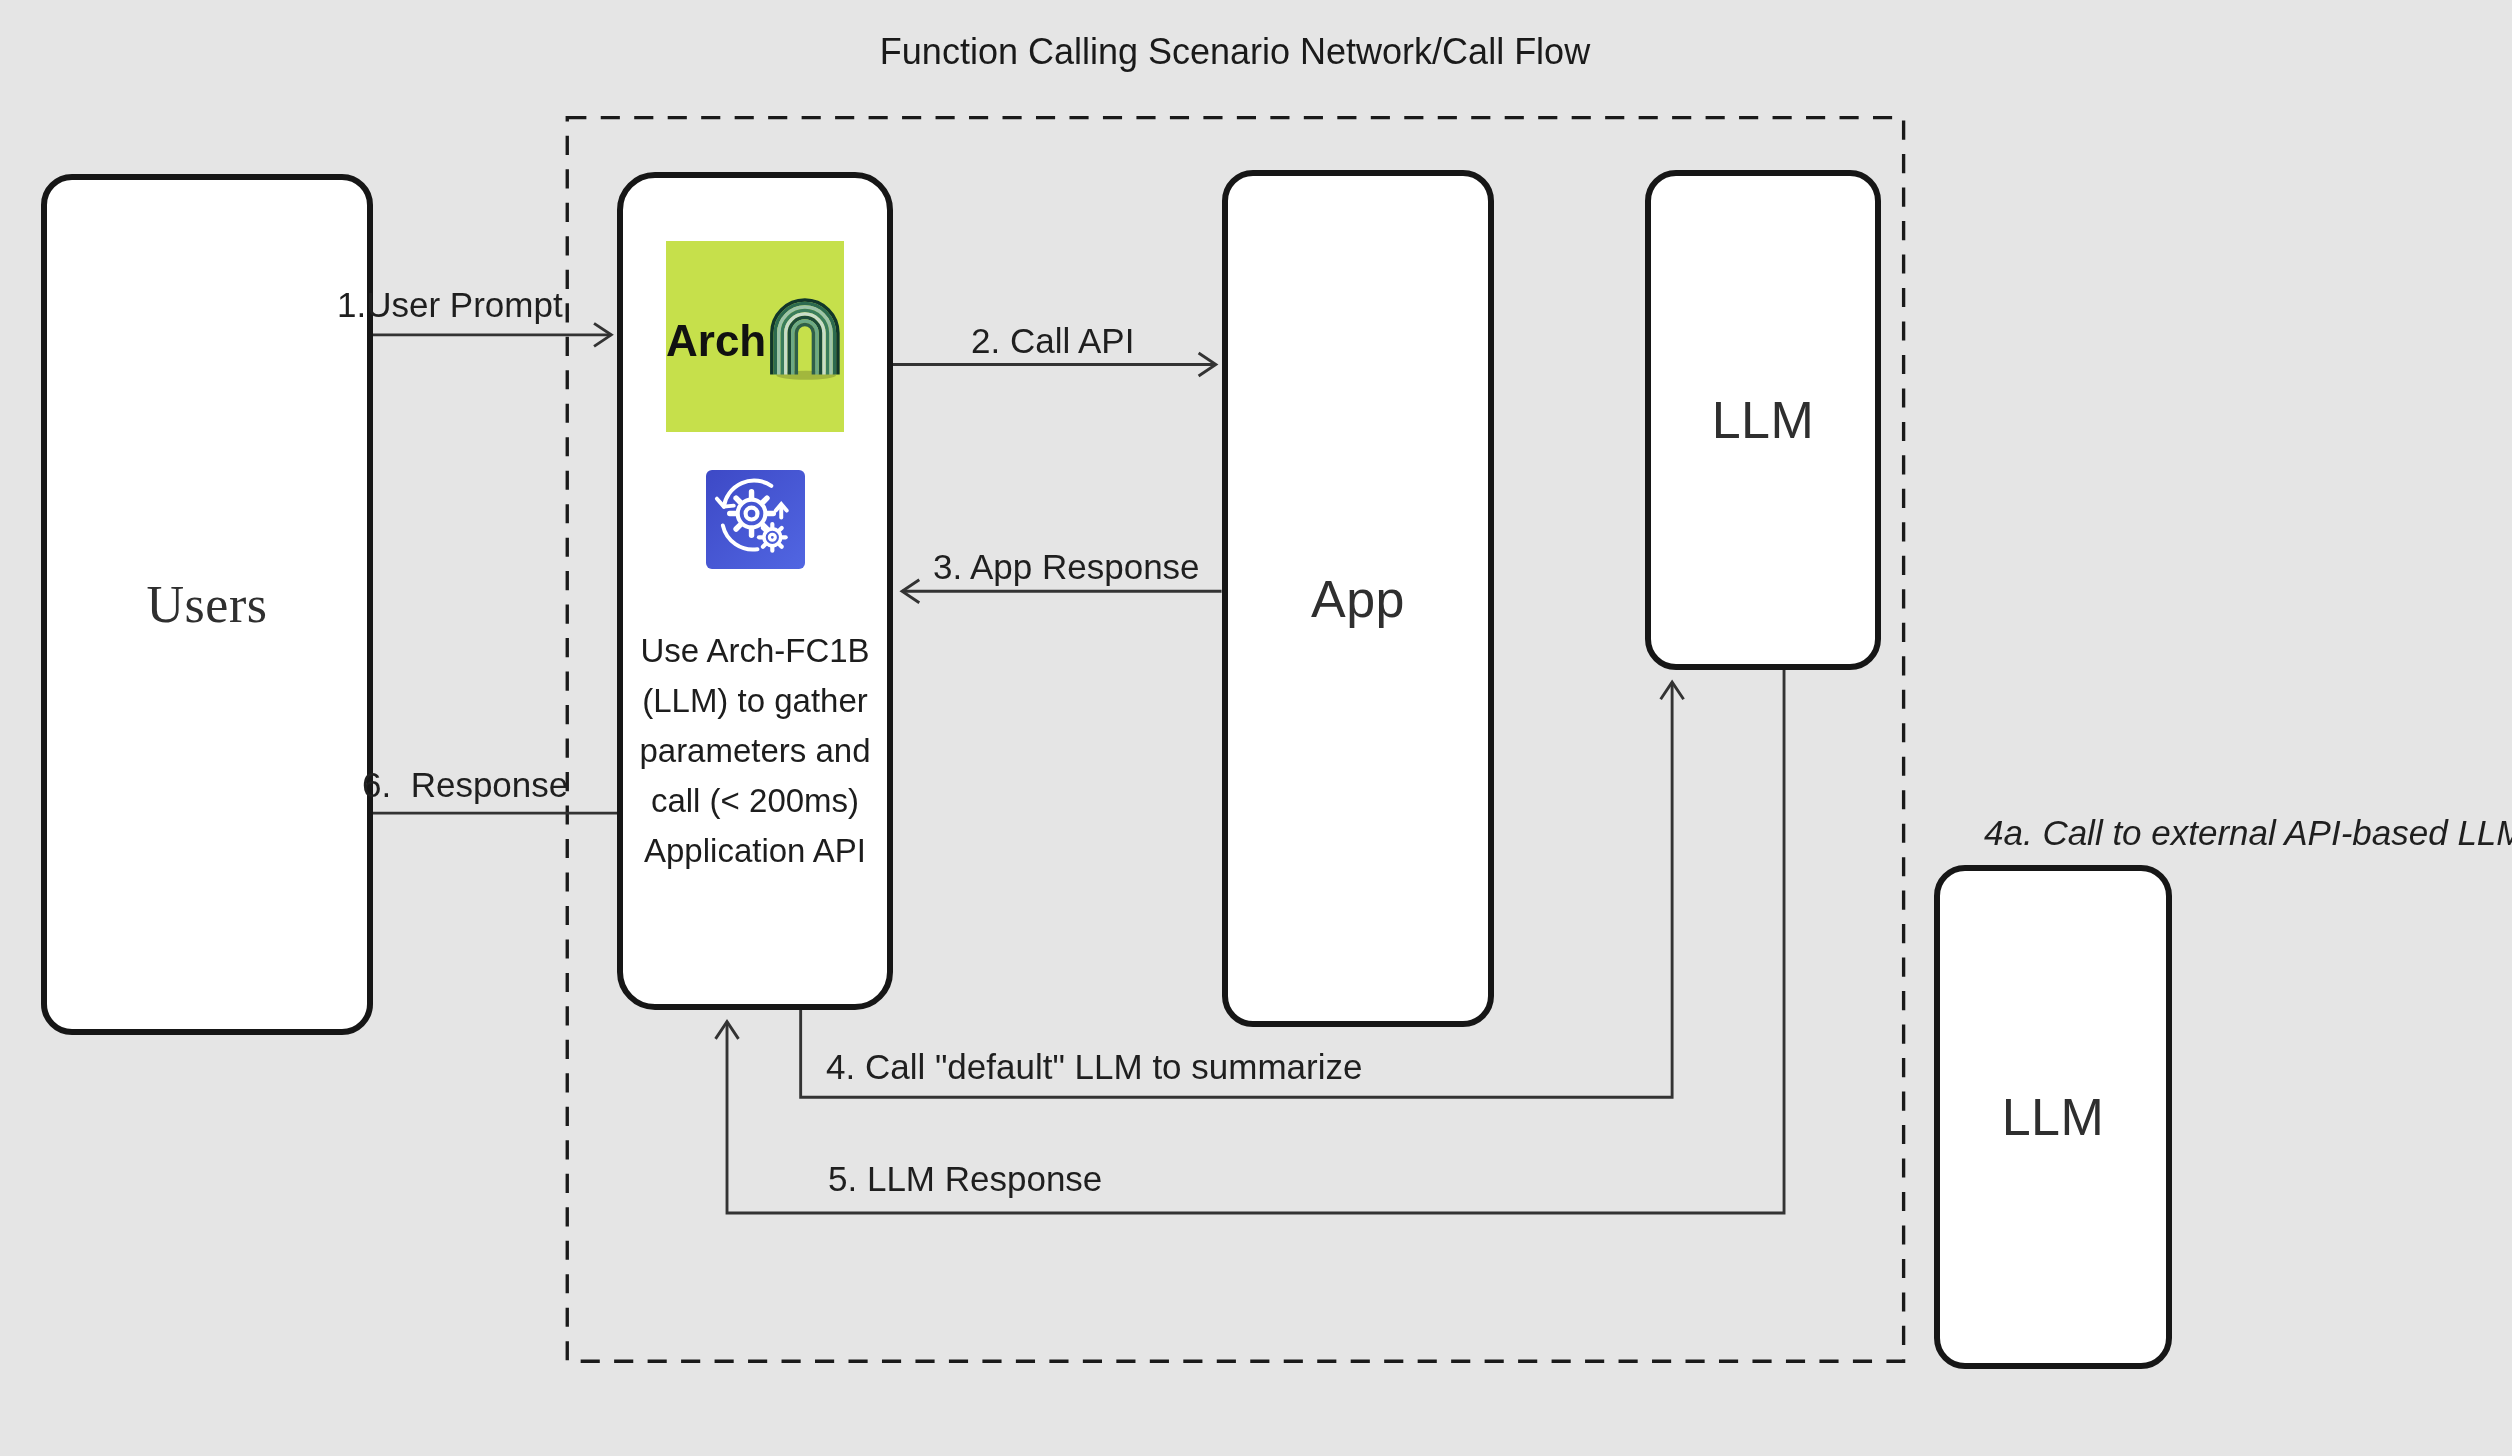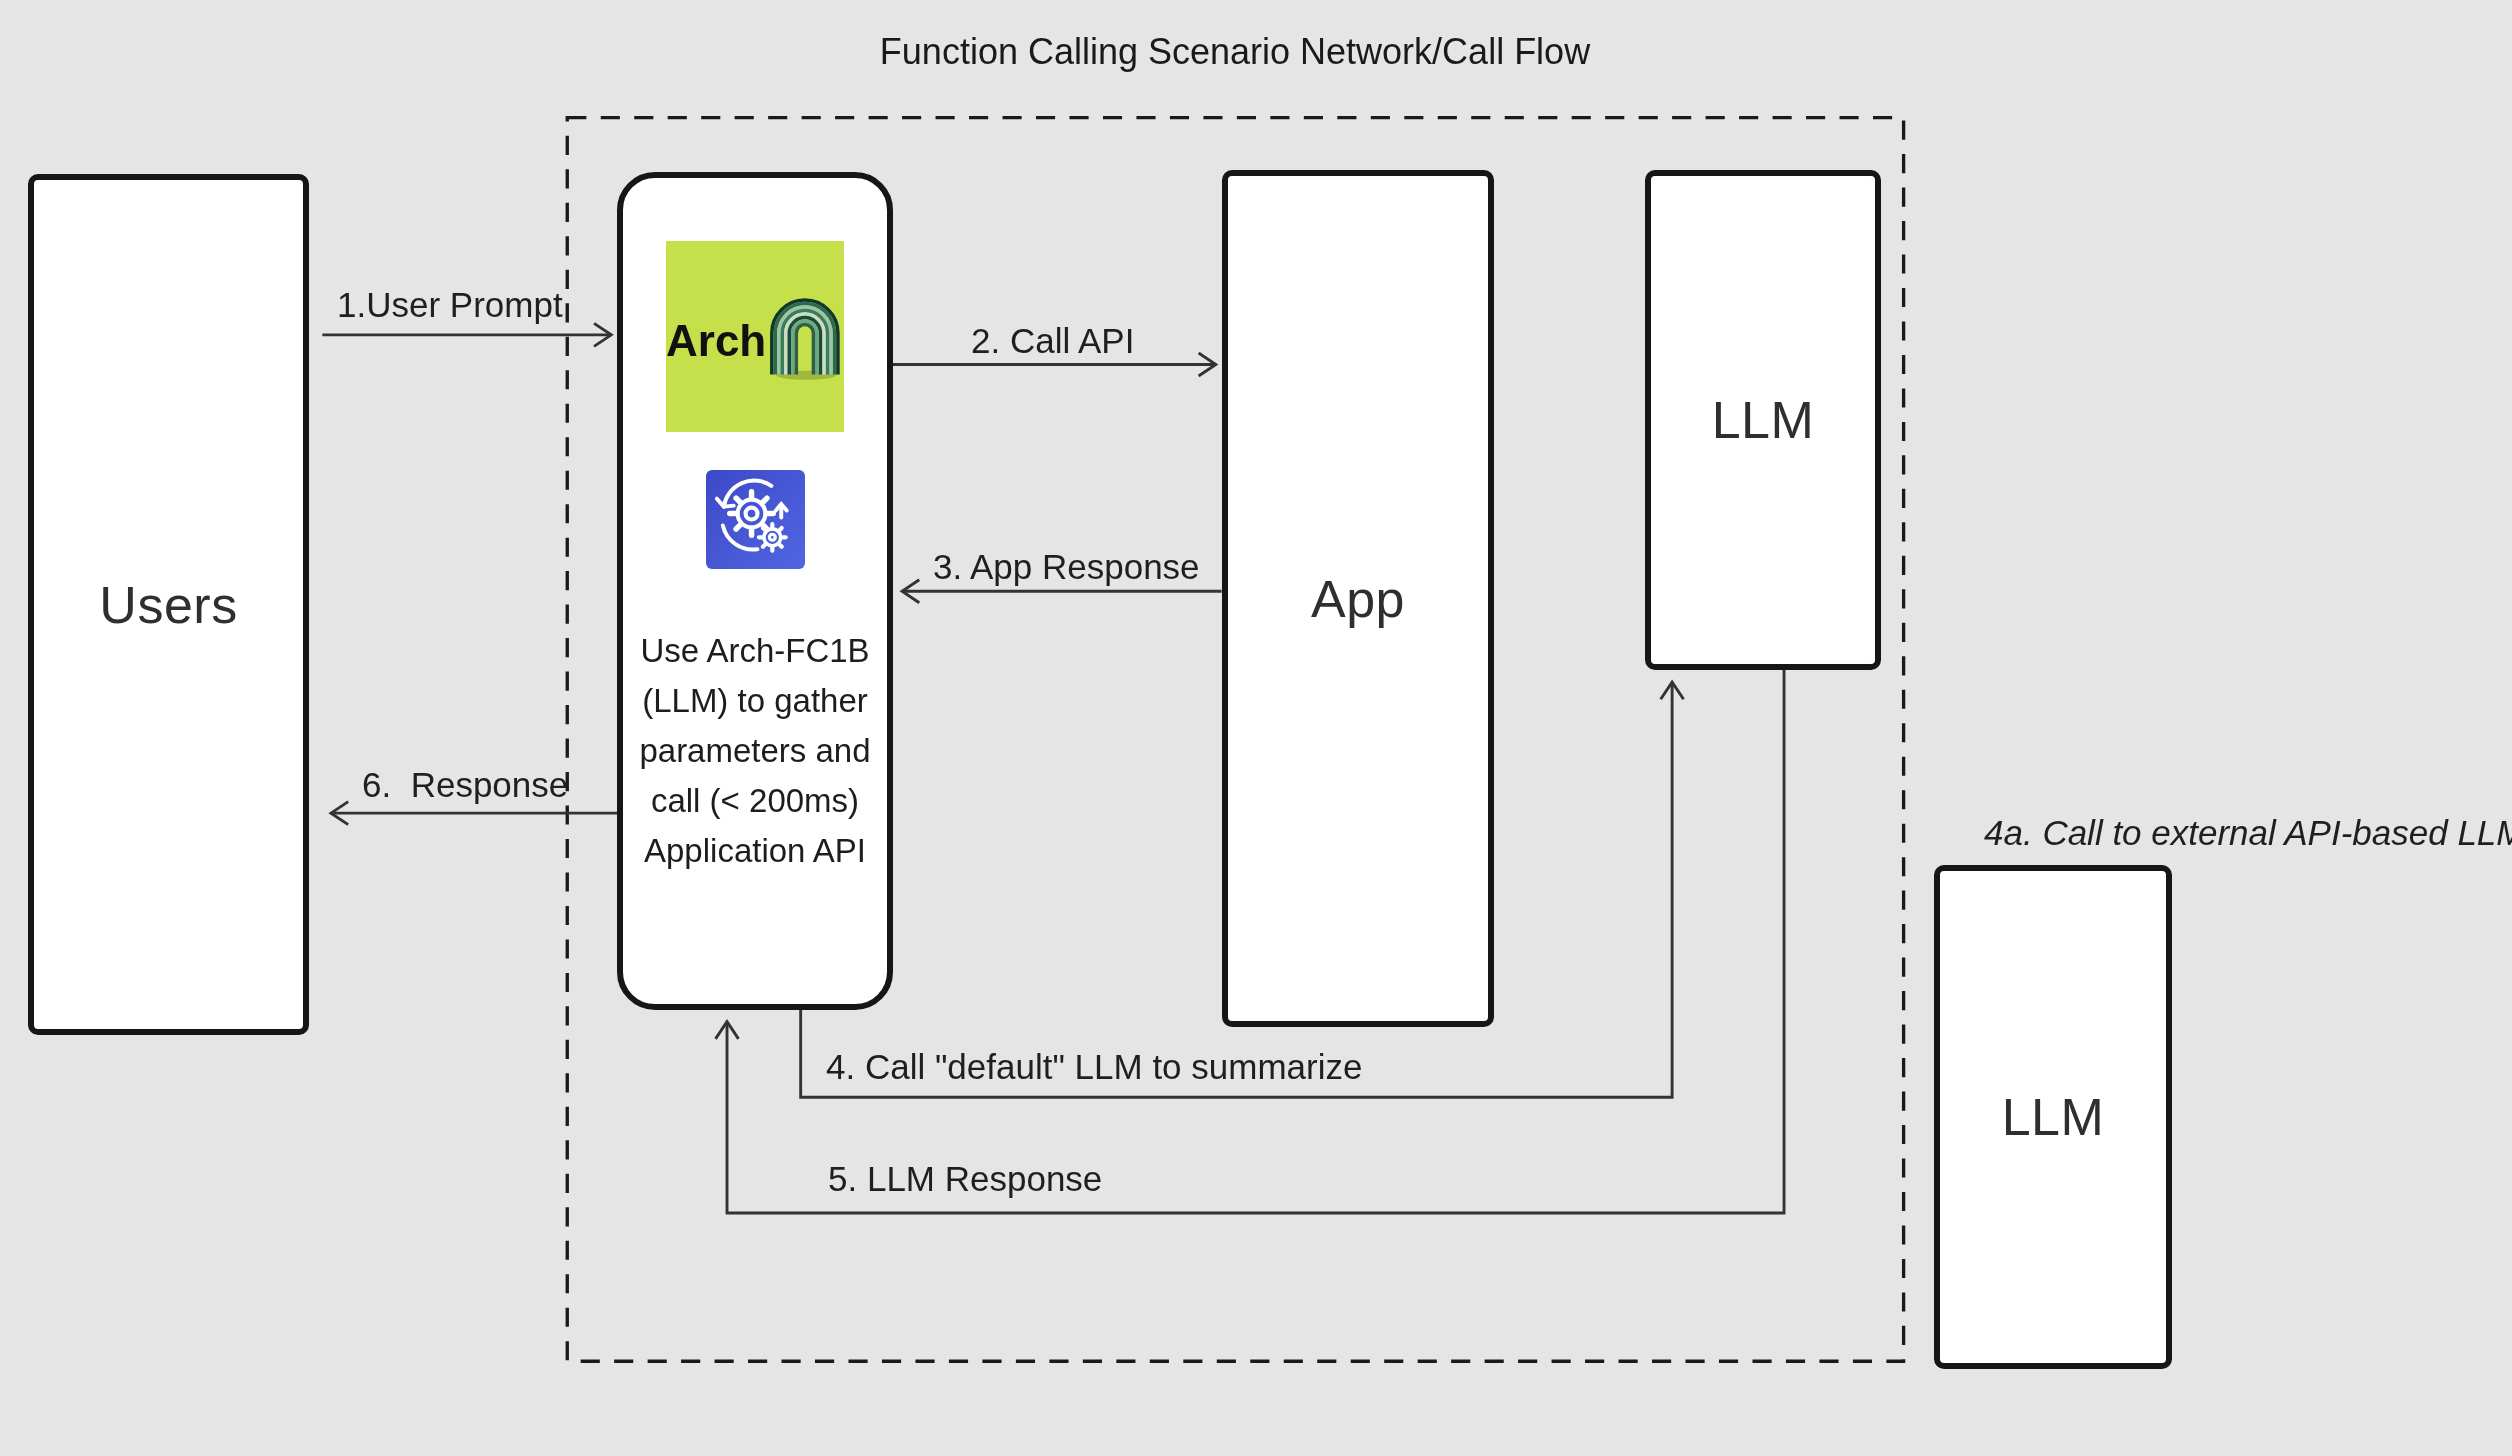--- a/index.html
+++ b/index.html
@@ -3,21 +3,21 @@
 <meta charset="utf-8">
 <style>
   html,body{margin:0;padding:0;background:#ffffff;}
   #canvas{
     position:relative;width:2512px;height:1456px;background:#e5e5e5;
     font-family:"Liberation Sans", sans-serif;color:#1f1f1f;overflow:hidden;
   }
   .layer{position:absolute;left:0;top:0;width:2512px;height:1456px;}
   .node{
     position:absolute;box-sizing:border-box;background:#ffffff;
-    border:6.7px solid #161616;border-radius:10px;
+    border:6.7px solid #161616;border-radius:31px;
     display:flex;align-items:center;justify-content:center;z-index:2;
   }
   .node-label{font-size:52px;color:#2f2f2f;letter-spacing:0.5px;}
   .diagram-title{
     position:absolute;left:567px;top:31px;width:1336px;text-align:center;
     font-size:36px;color:#1a1a1a;z-index:3;
   }
   .edge-label{
     position:absolute;font-size:35px;color:#1f1f1f;white-space:pre;z-index:3;
   }
@@ -64,21 +64,21 @@
       <path d="M 933 381 H 1271" marker-end="url(#arrowOpen)"></path>
       <path d="M 1277 618 H 943" marker-end="url(#arrowOpen)"></path>
       <path d="M 837 1054 V 1147 H 1748 V 713" marker-end="url(#arrowOpen)"></path>
       <path d="M 1865 700 V 1268 H 760 V 1068" marker-end="url(#arrowOpen)"></path>
       <path d="M 645 850 H 346" marker-end="url(#arrowOpen)"></path>
     </g>
   </svg>
 
   <div class="diagram-title">Function Calling Scenario Network/Call Flow</div>
 
-  <div class="node" style="left:28px;top:174px;width:281px;height:861px;">
+  <div class="node" style="left:41px;top:174px;width:332px;height:861px;font-family:Liberation Serif, serif;">
     <span class="node-label">Users</span>
   </div>
 
   <div class="arch-body">
     <div class="arch-logo">
       <div class="arch-logo-text">Arch</div>
       <svg width="144" height="132" viewBox="0 0 120 140">
         <ellipse cx="62" cy="129" rx="46" ry="7" fill="rgba(0,0,0,0.18)"></ellipse>
         <g fill="none" stroke-width="5.4">
           <path stroke="#11362a" d="M 9 128 V 64 A 51 51 0 0 1 111 64 V 128"></path>

